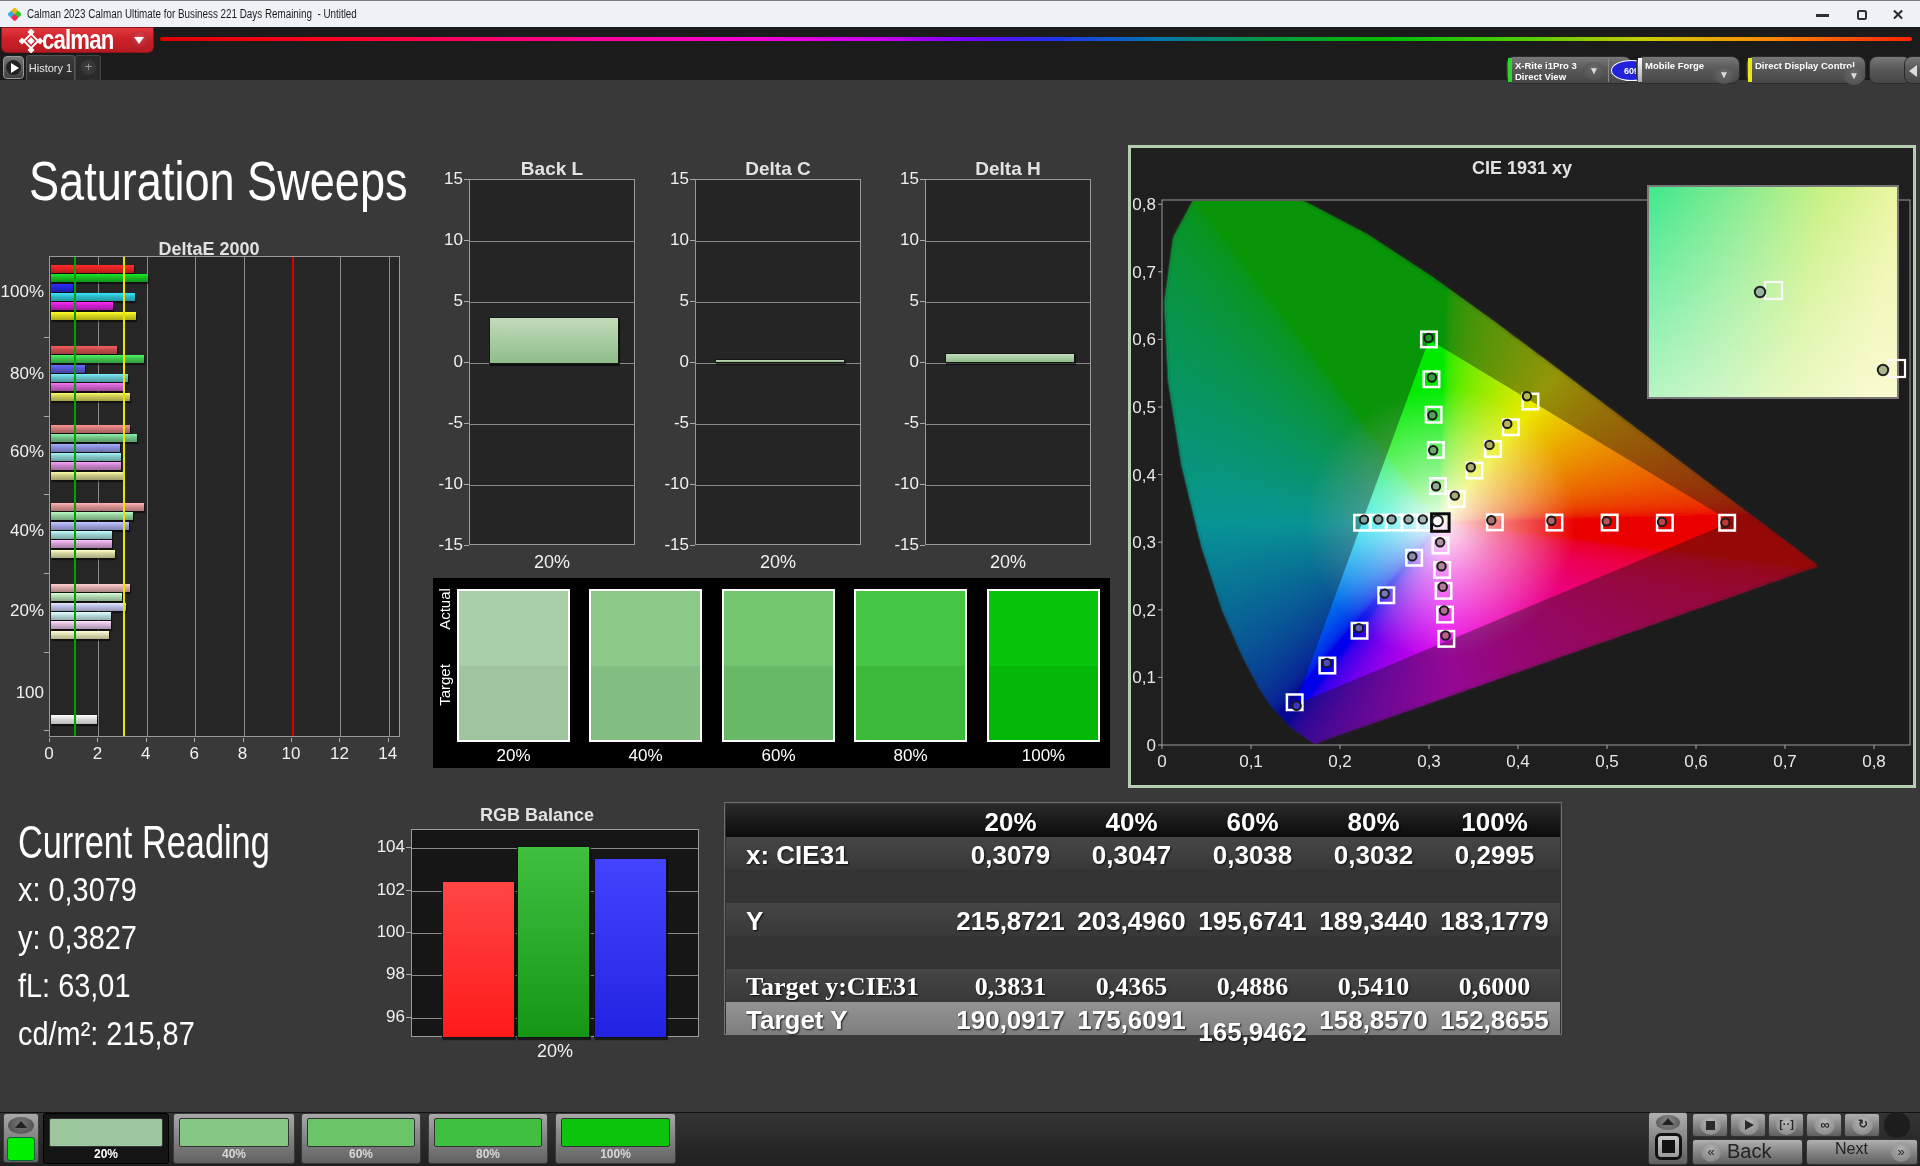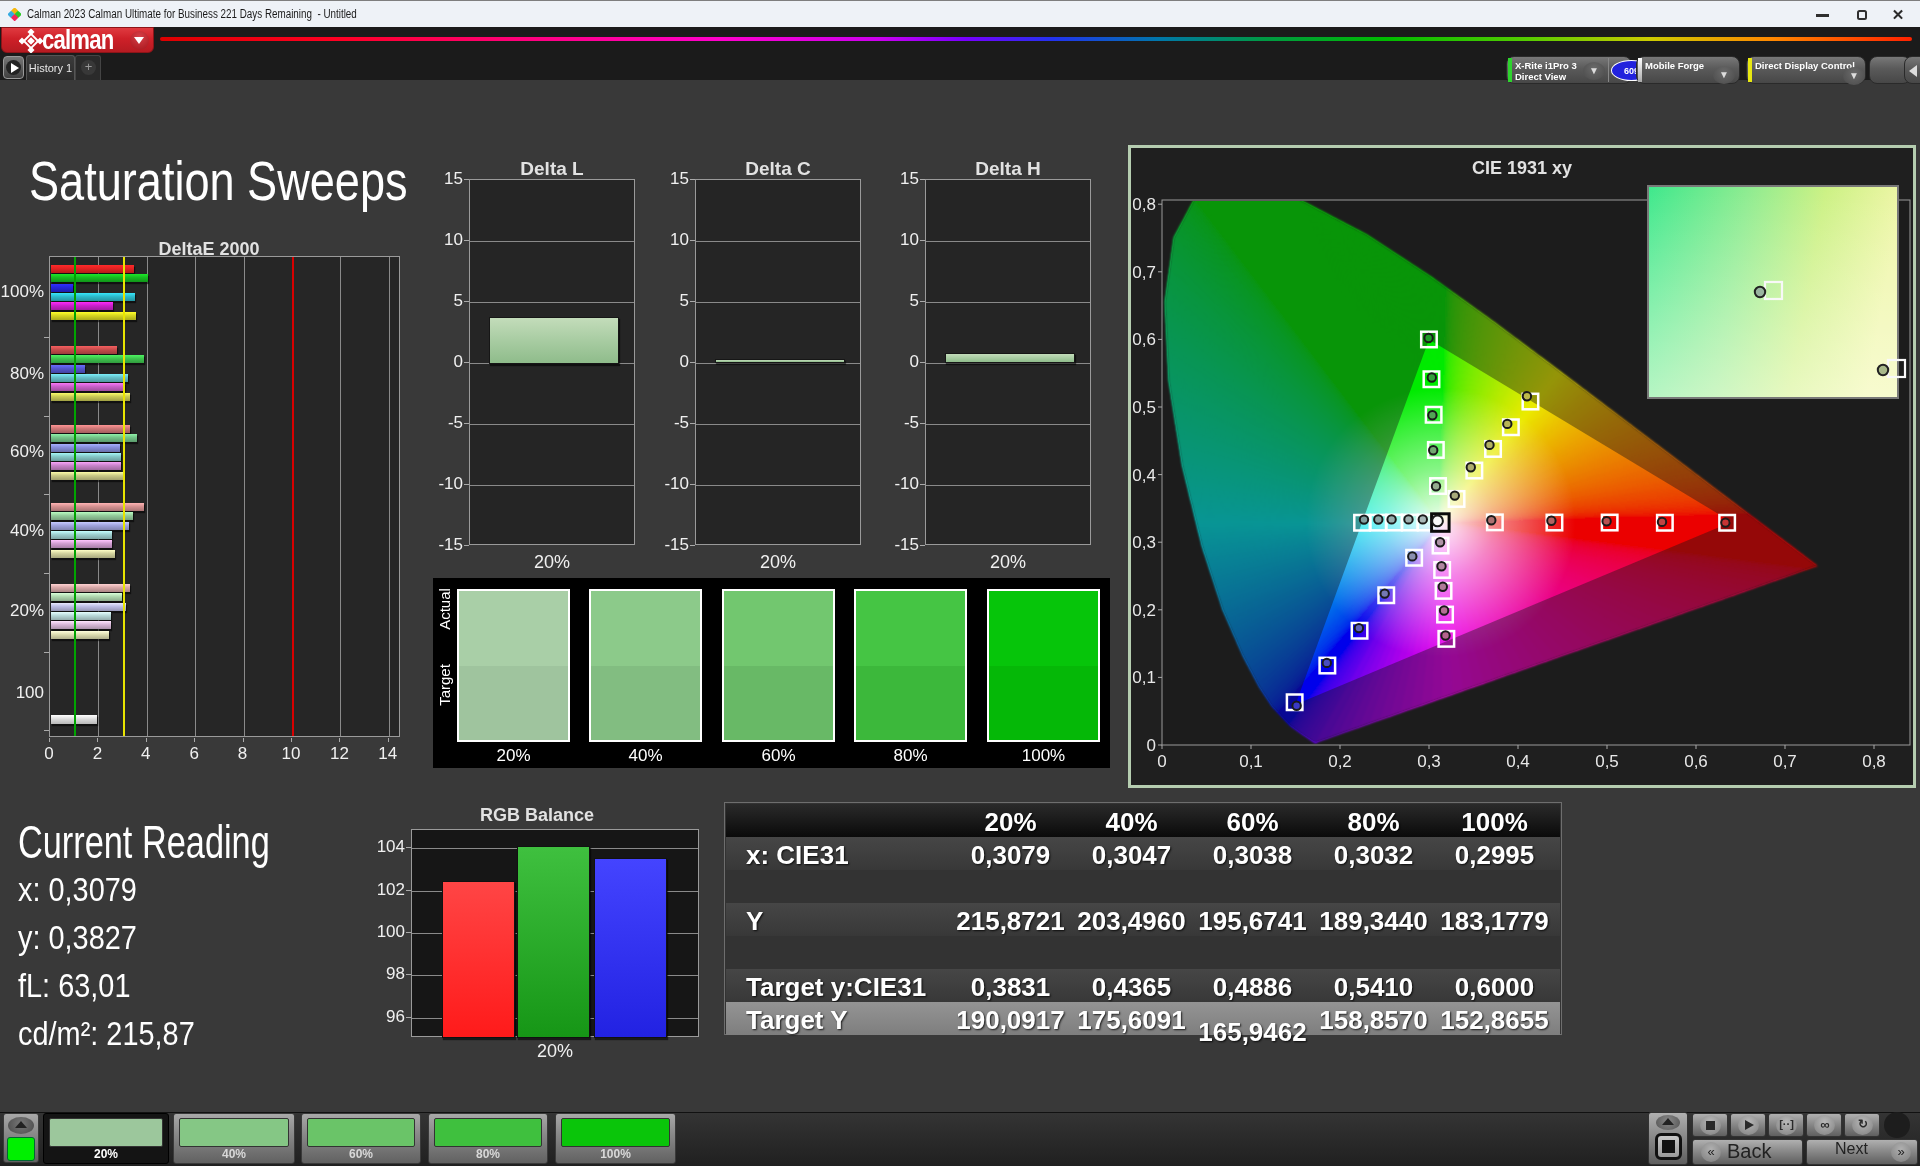--- a/index.html
+++ b/index.html
@@ -178,21 +178,21 @@
 <div class="abs alab" style="left:0px;top:601px;width:44px;text-align:right;font-size:17px;">20%</div>
 <div class="abs alab" style="left:0px;top:683px;width:44px;text-align:right;font-size:17px;">100</div>
 <div class="abs alab" style="left:34.0px;top:744px;width:30px;text-align:center;font-size:17px;">0</div>
 <div class="abs alab" style="left:82.4px;top:744px;width:30px;text-align:center;font-size:17px;">2</div>
 <div class="abs alab" style="left:130.8px;top:744px;width:30px;text-align:center;font-size:17px;">4</div>
 <div class="abs alab" style="left:179.2px;top:744px;width:30px;text-align:center;font-size:17px;">6</div>
 <div class="abs alab" style="left:227.6px;top:744px;width:30px;text-align:center;font-size:17px;">8</div>
 <div class="abs alab" style="left:276.0px;top:744px;width:30px;text-align:center;font-size:17px;">10</div>
 <div class="abs alab" style="left:324.4px;top:744px;width:30px;text-align:center;font-size:17px;">12</div>
 <div class="abs alab" style="left:372.8px;top:744px;width:30px;text-align:center;font-size:17px;">14</div>
-<div class="abs ctitle" style="left:469px;top:158px;width:166px;text-align:center;font-size:19px;">Delta L</div>
+<div class="abs ctitle" style="left:469px;top:158px;width:166px;text-align:center;font-size:19px;">Back L</div>
 <div class="abs plot" style="left:469px;top:179px;width:166px;height:366px;background:#252525;">
     <div class="abs gridh" style="top:305.0px;background:#8a8a8a;"></div>
     <div class="abs gridh" style="top:244.0px;background:#8a8a8a;"></div>
     <div class="abs gridh" style="top:183.0px;background:#8a8a8a;"></div>
     <div class="abs gridh" style="top:122.0px;background:#8a8a8a;"></div>
     <div class="abs gridh" style="top:61.0px;background:#8a8a8a;"></div>
     <div class="bar" style="left:19px;top:137.0px;width:130px;height:46.5px;background:linear-gradient(180deg,#c3dcba 0%,#a8cca2 50%,#8fbc8b 100%);border:1px solid #161616;"></div>
   </div>
 <div class="abs alab" style="left:423px;top:169.0px;width:40px;text-align:right;font-size:17px;">15</div>
 <div class="abs" style="left:464px;top:179.0px;width:5px;height:1px;background:#aaa;"></div>
@@ -1311,21 +1311,21 @@
       <div class="tcell" style="left:708px;">0,2995</div>
     </div>
     <div class="trow tdark" style="top:100px;">
       <div class="trlab">Y</div>
       <div class="tcell" style="left:224px;">215,8721</div>
       <div class="tcell" style="left:345px;">203,4960</div>
       <div class="tcell" style="left:466px;">195,6741</div>
       <div class="tcell" style="left:587px;">189,3440</div>
       <div class="tcell" style="left:708px;">183,1779</div>
     </div>
-    <div class="trow tdark" style="top:166px;">
+    <div class="trow tdark" style="top:166px;font-family:Liberation Serif, serif;">
       <div class="trlab">Target y:CIE31</div>
       <div class="tcell" style="left:224px;">0,3831</div>
       <div class="tcell" style="left:345px;">0,4365</div>
       <div class="tcell" style="left:466px;">0,4886</div>
       <div class="tcell" style="left:587px;">0,5410</div>
       <div class="tcell" style="left:708px;">0,6000</div>
     </div>
     <div class="trow tlight" style="top:199px;">
       <div class="trlab">Target Y</div>
       <div class="tcell" style="left:224px;">190,0917</div>

